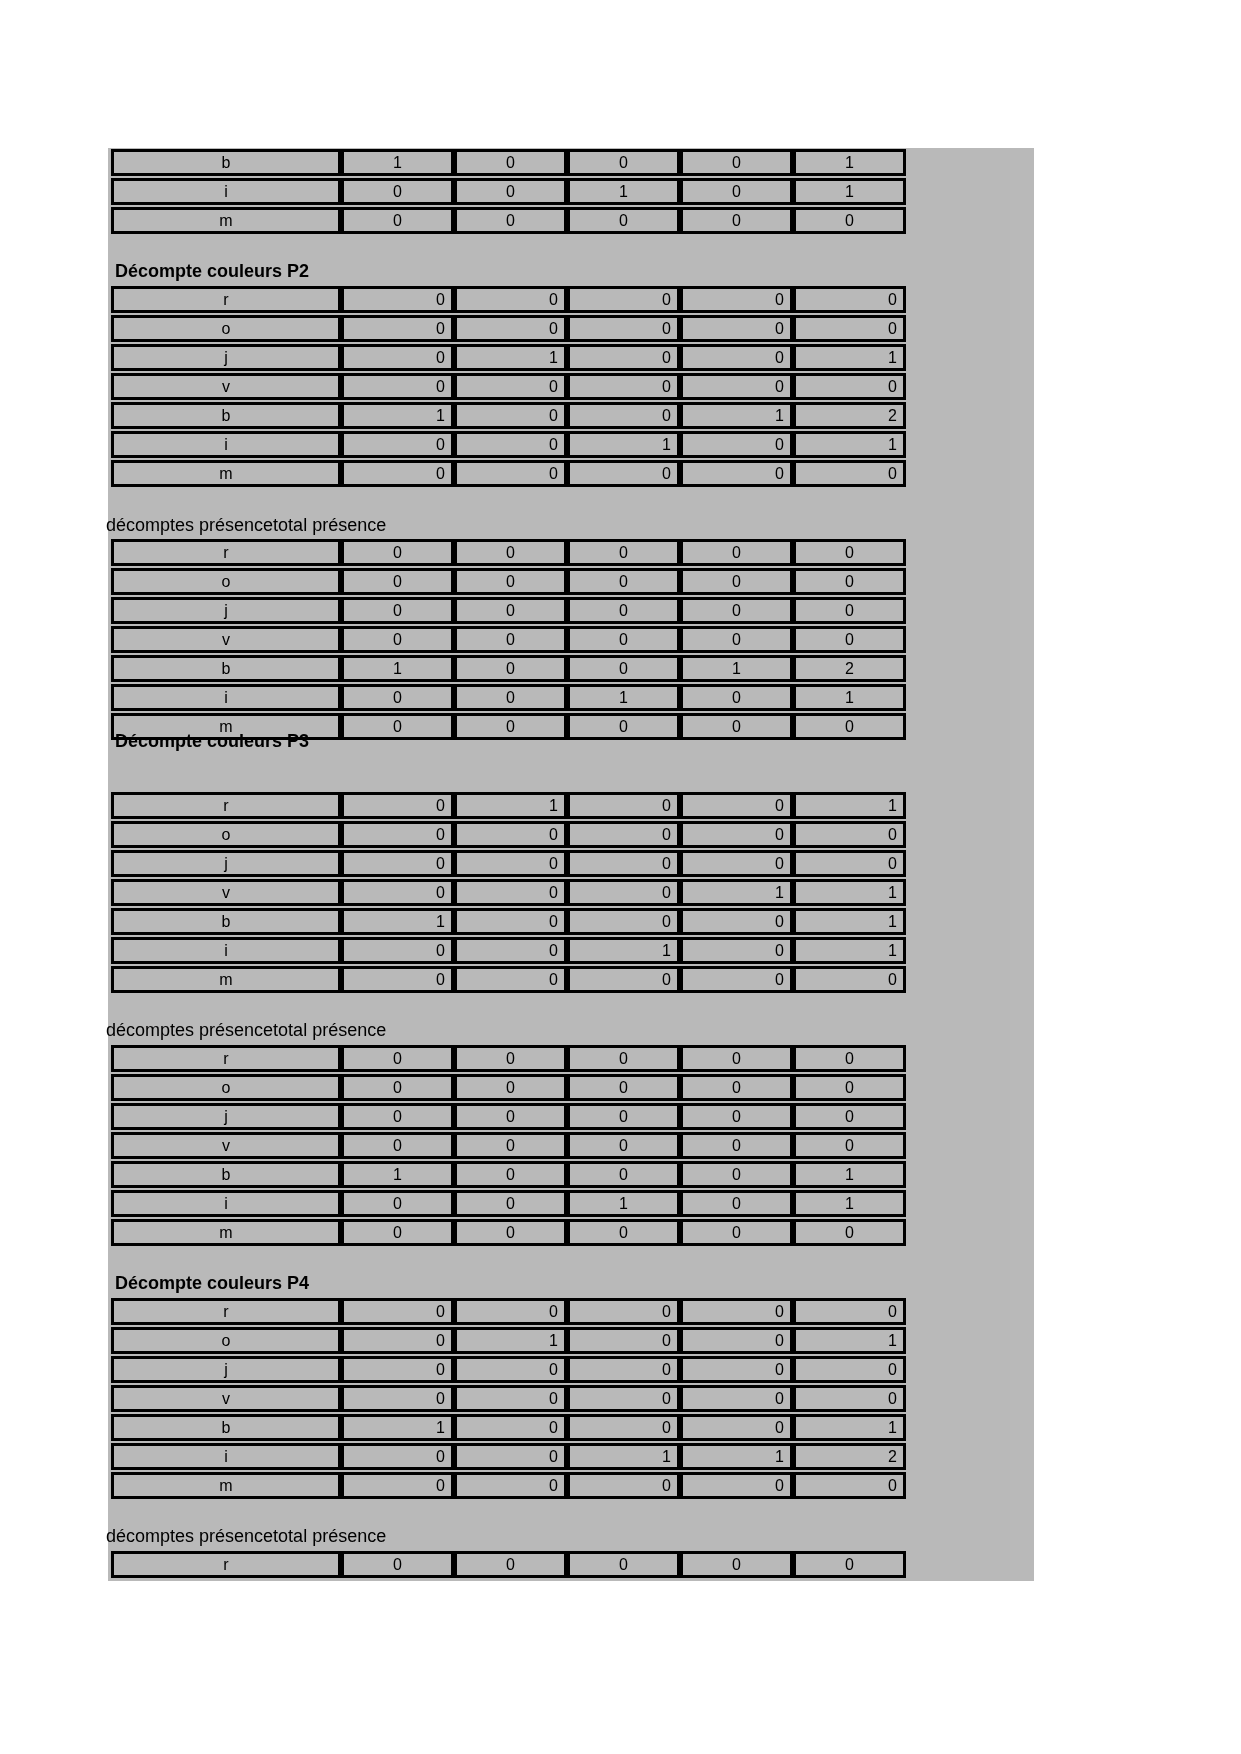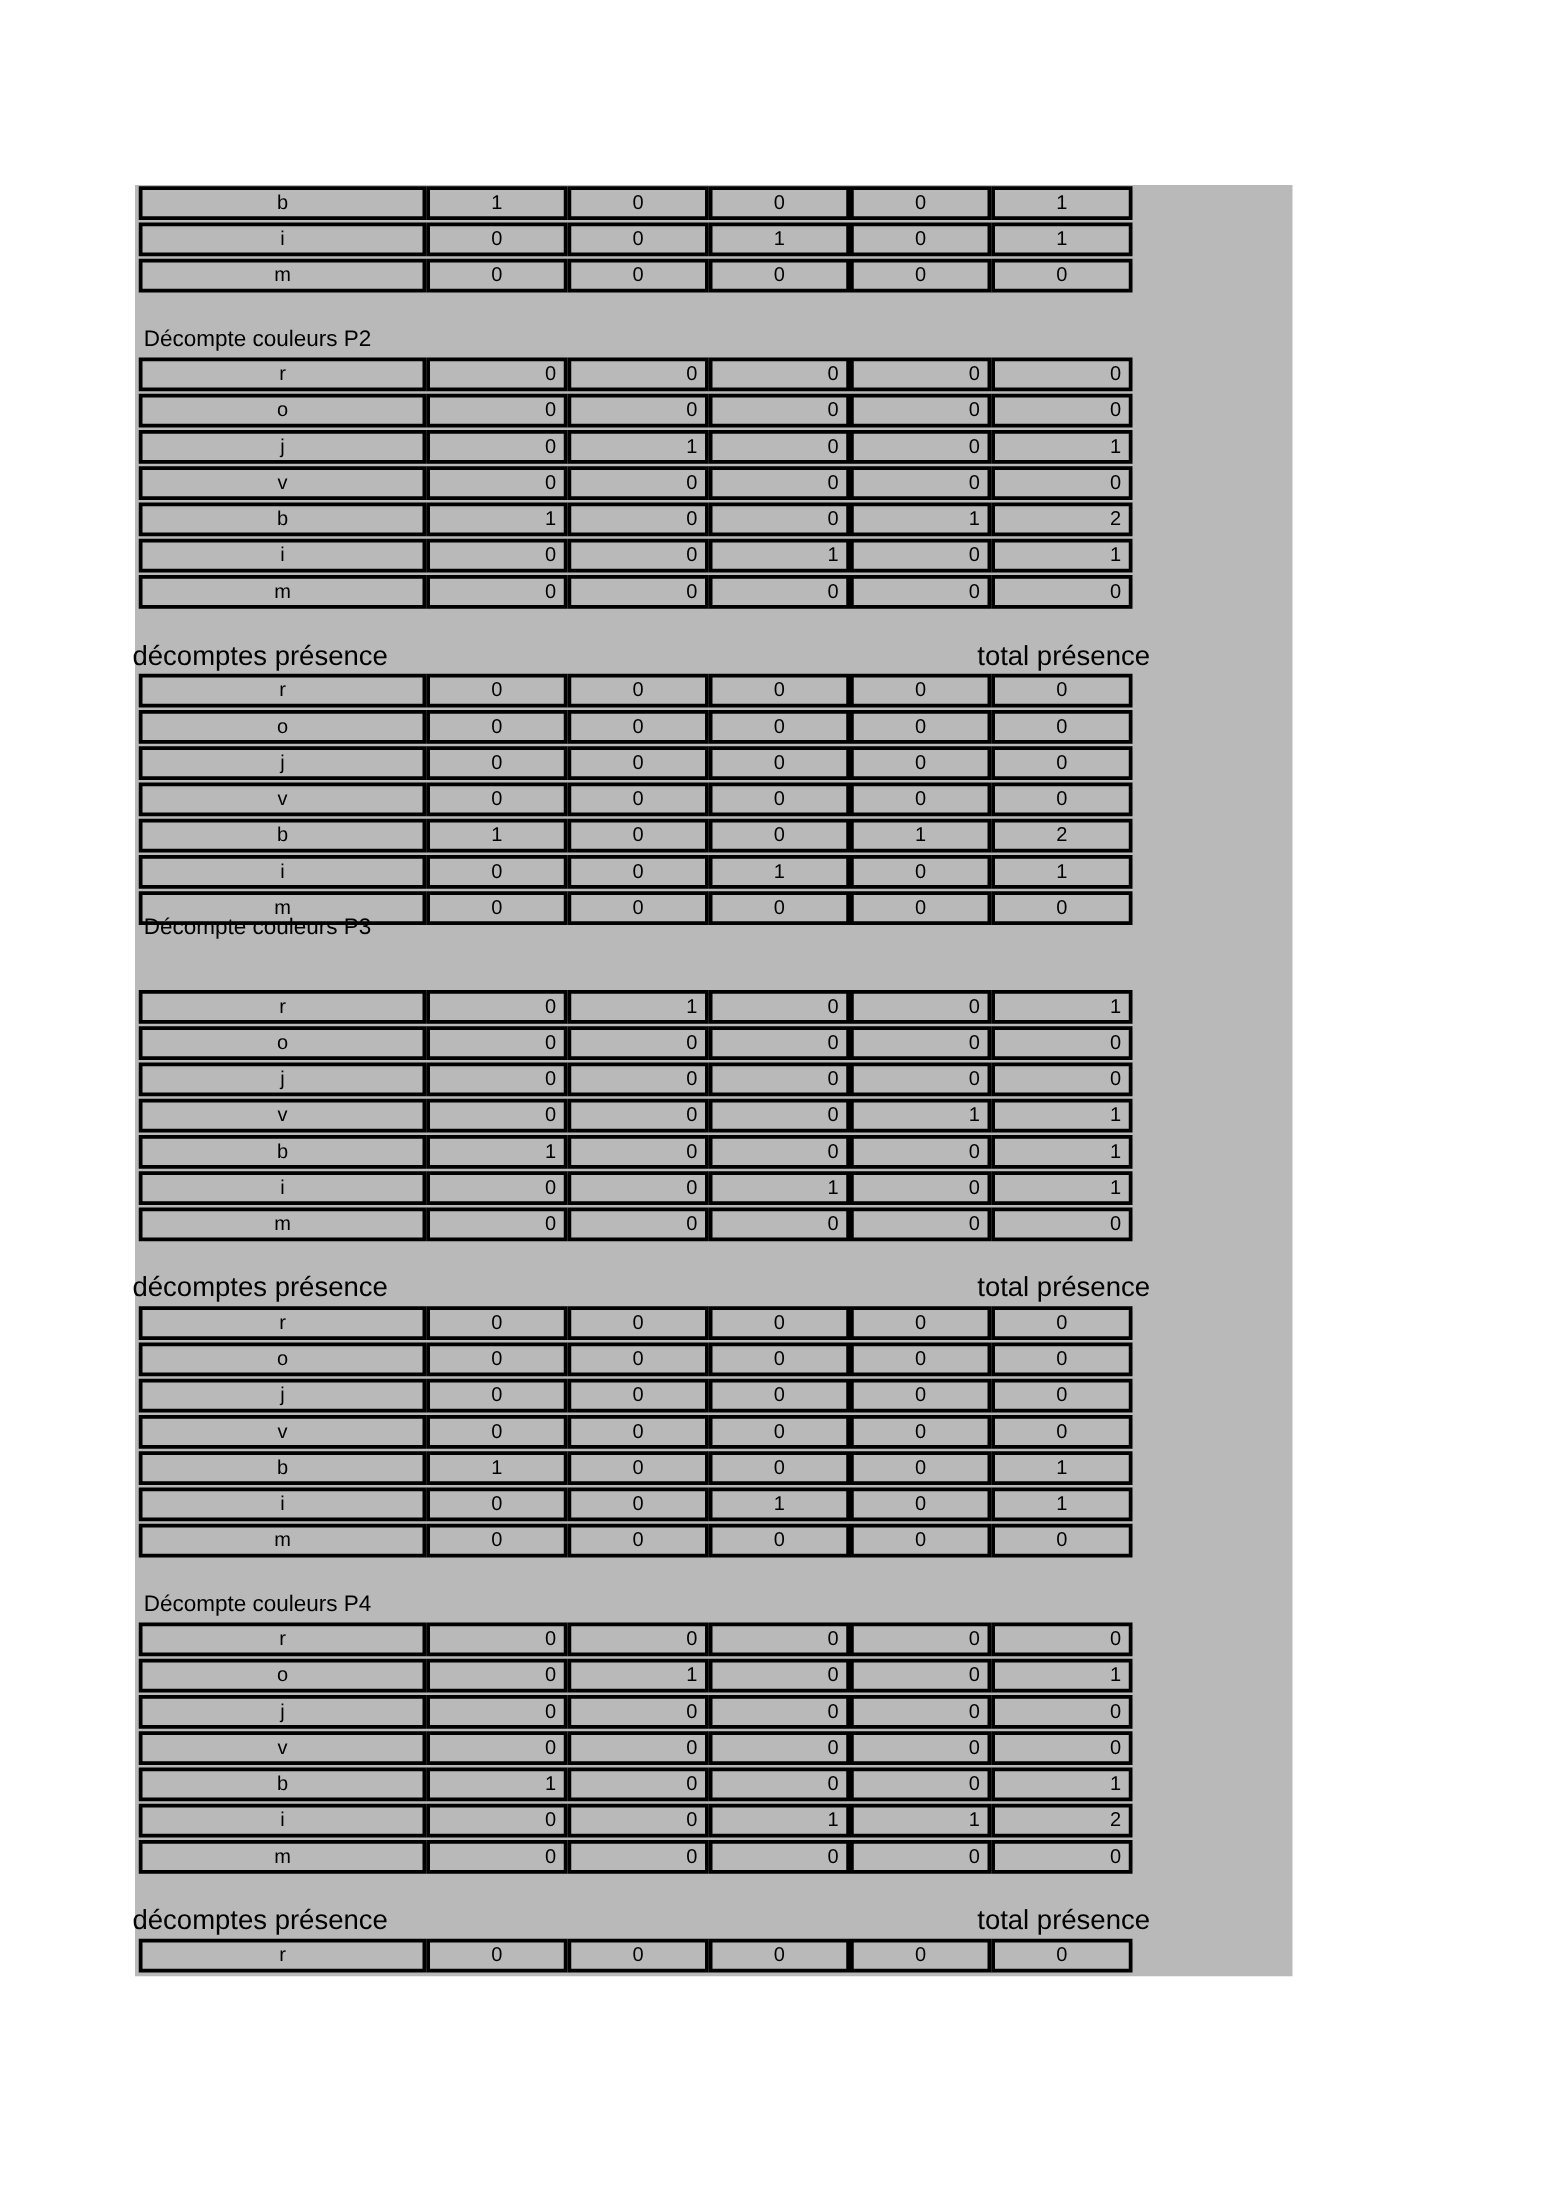--- a/index.html
+++ b/index.html
@@ -20,26 +20,26 @@
     box-sizing:border-box; border:3px solid #000;
     height:27px; padding:0; overflow:hidden;
     font-size:16px; line-height:21px; color:#000;
     background:transparent;
   }
   table.grid td.lbl { text-align:center; }
   table.grid.center td.val { text-align:center; }
   table.grid.rightvals td.val { text-align:right; padding-right:6px; }
   .sec-title {
     position:absolute; left:115px; height:22px;
-    font-size:18px; line-height:22px; white-space:nowrap;
+    font-size:18px; line-height:22px; white-space:nowrap;font-weight:bold;
   }
   .presence-labels {
     position:absolute; left:106px; width:814px; height:22px;
-    display:flex; justify-content:space-between;
-    font-size:22px; line-height:22px; white-space:nowrap;
+    display:flex; justify-content:flex-start;
+    font-size:18px; line-height:22px; white-space:nowrap;
   }
 </style>
 </head>
 <body>
 
 <div class="page">
 
   <div class="panel"></div>
 
   <table class="grid center" style="top:147px">

